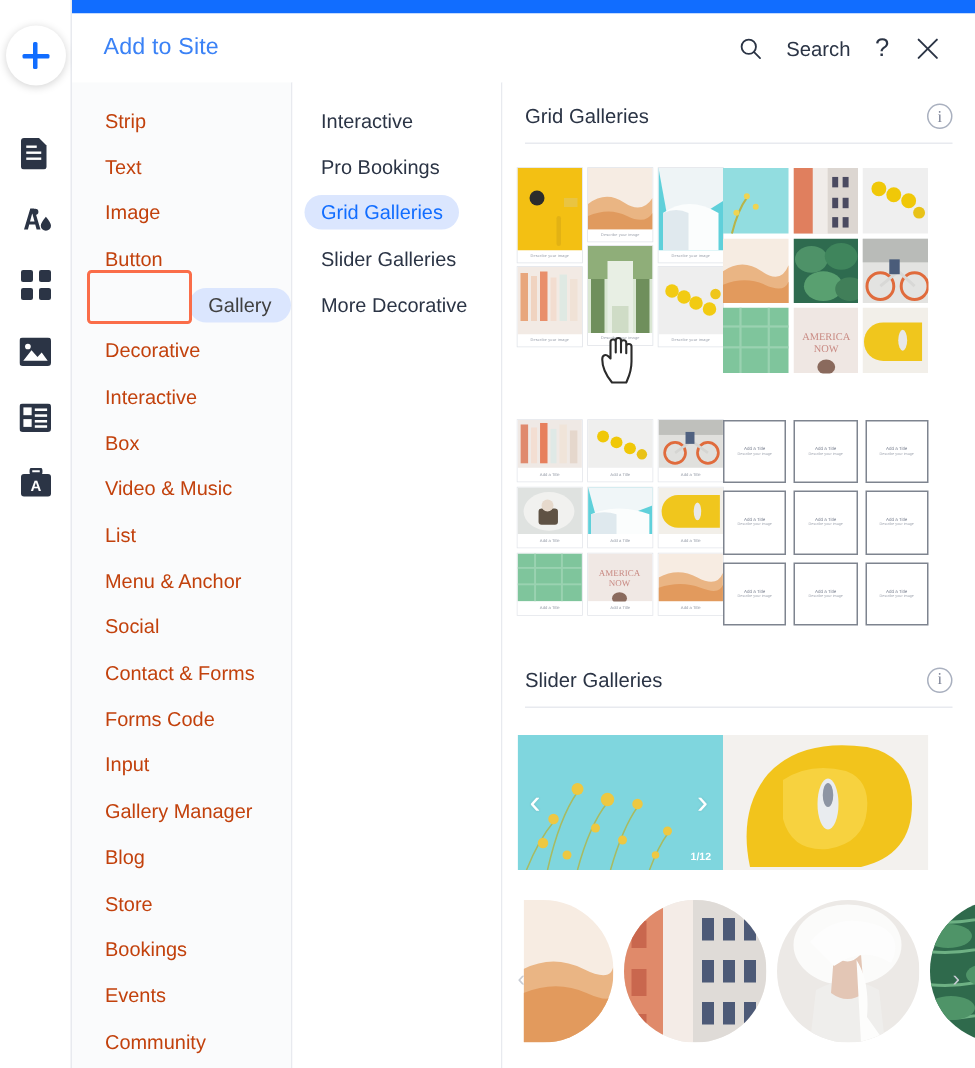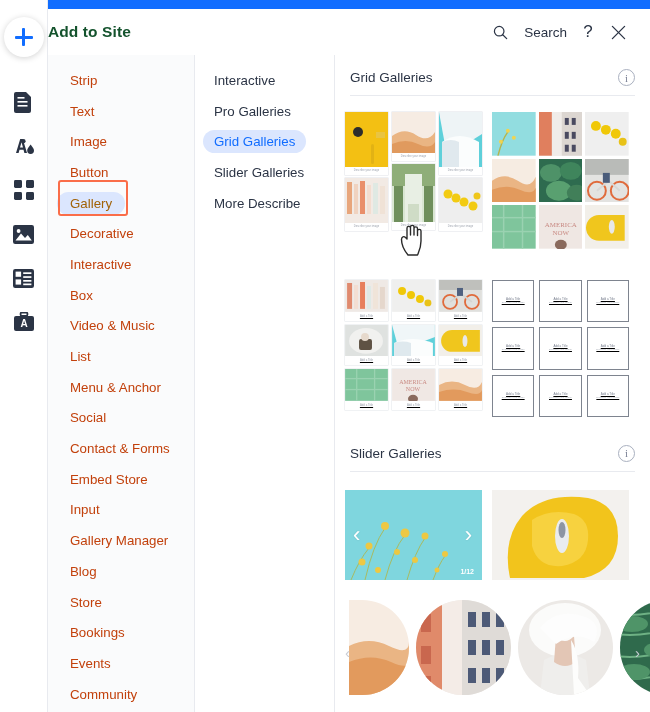--- a/index.html
+++ b/index.html
@@ -41,21 +41,21 @@
     position:absolute;left:48px;top:0;width:602px;height:9px;background:#116dff;
   }
 
   
   .panel-header{
     position:absolute;left:48px;top:9px;width:602px;height:46px;
     background:#fff;
     display:flex;align-items:center;
   }
   .panel-title{
-    font-size:15.5px;font-weight:bold;color:#14532d;
+    margin-left:21px;font-size:15.5px;font-weight:normal;color:#3b82f6;
     letter-spacing:.1px;
   }
   .header-right{
     margin-left:auto;display:flex;align-items:center;gap:0;padding-right:17px;
   }
   .search-btn{
     display:flex;align-items:center;gap:16px;color:#2b3445;font-size:13.5px;
     cursor:pointer; padding:4px 6px;
   }
   .icon-btn{
@@ -68,21 +68,21 @@
   .cats{
     position:absolute;left:48px;top:55px;width:147px;height:657px;
     background:#fafbfc;border-right:1px solid #e8eaef;overflow:hidden;
   }
   .cat{
     height:30.7px;display:flex;align-items:center;
     padding-left:22px;font-size:13.3px;color:#c2410c;cursor:pointer;
     white-space:nowrap;
   }
   .cat.first{ margin-top:10px; }
-  .cat.selected{ color:#a16207; }
+  .cat.selected{ color:#404040;justify-content:flex-end; }
   .cat.selected .pill{
     background:#dbe6fe;border-radius:14px;padding:4px 13px;margin-left:-13px;
   }
   .sel-outline{
     position:absolute;left:58px;top:180px;width:70px;height:36px;
     border:2px solid #fa6d49;border-radius:3px;pointer-events:none;
   }
 
   
   .subcats{
@@ -112,21 +112,21 @@
   .info-i{
     margin-left:auto;width:17px;height:17px;border-radius:50%;
     border:1px solid #a9b0bf;color:#7a8195;font-size:11px;
     display:flex;align-items:center;justify-content:center;
     font-family:"Liberation Serif",serif;cursor:pointer;
   }
   .sec-rule{
     height:1px;background:#e8eaef;margin:9px 15px 0 15px;
   }
 
-  .grid-row{ display:flex; gap:10px; padding:0 10px; margin-top:16px;text-decoration:underline; }
+  .grid-row{ display:flex; padding:0 10px; margin-top:16px; }
   .thumb{ width:137px; cursor:pointer; position:relative; }
 
   
   .masonry{ position:relative; height:147px; }
   .mcard{ position:absolute; background:#fff; box-shadow:0 0 0 .5px #dfe2e8; }
   .mimg{ width:100%; display:block; }
   .mcap{
     font-size:2.6px; color:#9aa0ab; text-align:center;
     padding:2.6px 1px; line-height:1;
     transform:scale(1); letter-spacing:.1px;
@@ -307,21 +307,21 @@
     <div class="cat">
         <span class="pill">Menu &amp; Anchor</span>
       </div>
     <div class="cat">
         <span class="pill">Social</span>
       </div>
     <div class="cat">
         <span class="pill">Contact &amp; Forms</span>
       </div>
     <div class="cat">
-        <span class="pill">Embed Store</span>
+        <span class="pill">Forms Code</span>
       </div>
     <div class="cat">
         <span class="pill">Input</span>
       </div>
     <div class="cat">
         <span class="pill">Gallery Manager</span>
       </div>
     <div class="cat">
         <span class="pill">Blog</span>
       </div>
@@ -338,30 +338,30 @@
         <span class="pill">Community</span>
       </div>
   </div>
   <div class="sel-outline"></div>
 
   <div class="subcats">
     <div class="subcat first">
         <span class="pill">Interactive</span>
       </div>
     <div class="subcat">
-        <span class="pill">Pro Galleries</span>
+        <span class="pill">Pro Bookings</span>
       </div>
     <div class="subcat selected">
         <span class="pill">Grid Galleries</span>
       </div>
     <div class="subcat">
         <span class="pill">Slider Galleries</span>
       </div>
     <div class="subcat">
-        <span class="pill">More Describe</span>
+        <span class="pill">More Decorative</span>
       </div>
   </div>
 
   <div class="content">
 
     <div class="sec-head">
       <div class="sec-title">Grid Galleries</div>
       <div class="info-i">i</div>
     </div>
     <div class="sec-rule"></div>

